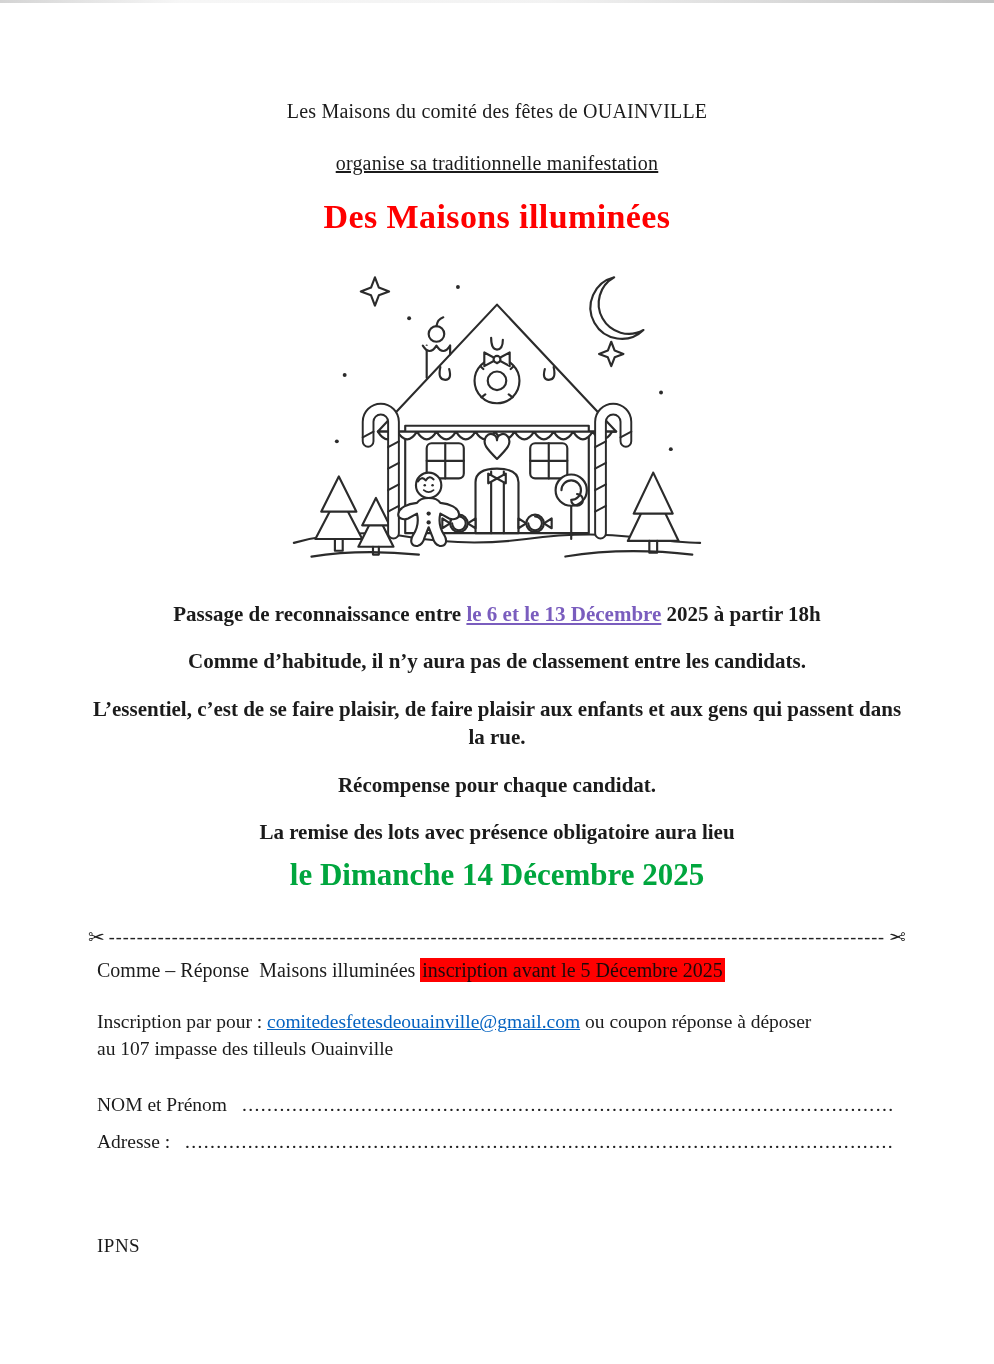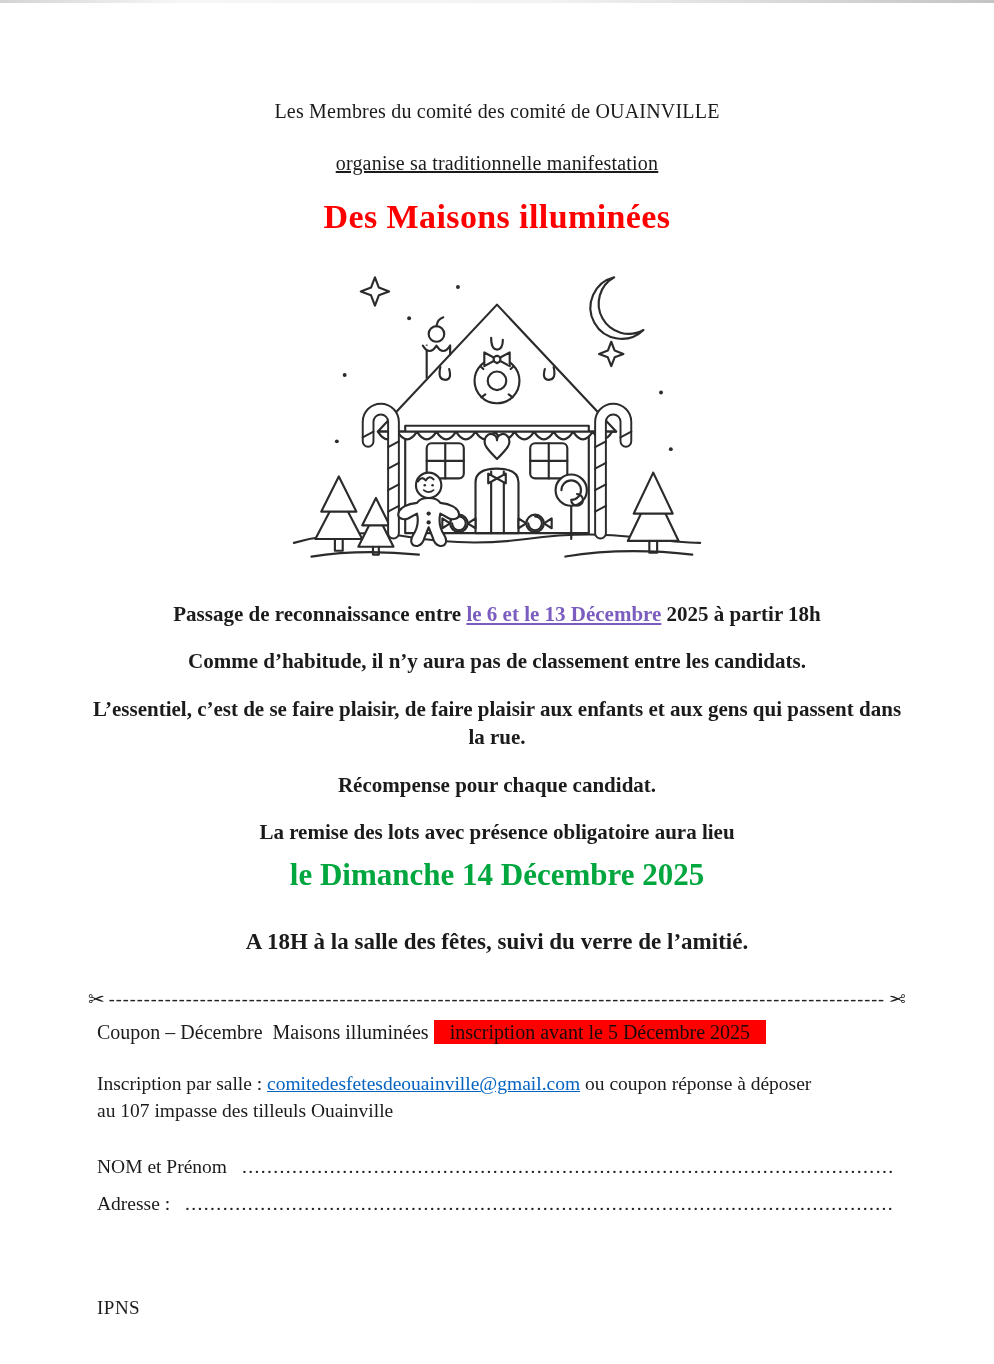--- a/index.html
+++ b/index.html
@@ -28,39 +28,39 @@
   .date-line { text-align:center; margin-top:12px; font-size:31px; font-weight:700;
     color:var(--date-green,#00a63e); }
 
   .cutline { display:flex; align-items:center; margin:32px 84px 0; }
   .scissors { font-family:"DejaVu Sans",sans-serif; font-size:20px; padding:0 4px; color:#222; }
   .scissors.flip { transform:scaleX(-1); }
   .dashes { flex:1; overflow:hidden; white-space:nowrap; font-size:18px; letter-spacing:1px; color:#222; }
 
   .coupon-head { margin:10px 60px 0 97px; font-size:20px; }
   .coupon-head span { white-space:pre-wrap; }
-  .hl { background:var(--highlight-bg,#ff0000); color:var(--highlight-text,#1c0a0a); padding:1px 16px; }
+  .hl { background:var(--highlight-bg,#ff0000); color:var(--highlight-text,#1c0a0a); padding:1px 2px; }
 
   .mail { margin:27px 60px 0 97px; font-size:19.5px; line-height:1.35; }
   .email { color:var(--link-blue,#0563c1); text-decoration:underline; cursor:pointer; }
 
   .fill-row { display:flex; align-items:baseline; margin:32px 100px 0 97px; font-size:19.5px; }
   .fill-row.second { margin-top:15px; }
   .fill-label { white-space:pre; }
   .dots { flex:1; overflow:hidden; white-space:nowrap; margin-left:10px; letter-spacing:1.4px; color:#222; }
 
   .ipns { margin:82px 0 12px 97px; font-size:19px; letter-spacing:.5px; }
 </style>
 </head>
 <body>
 
 <div class="page">
   <div class="scan-top"></div>
 
-  <p class="intro">Les Membres du comité des comité de OUAINVILLE</p>
+  <p class="intro">Les Maisons du comité des fêtes de OUAINVILLE</p>
   <p class="intro intro-2">organise sa traditionnelle manifestation</p>
   <h1 class="title">Des Maisons illuminées</h1>
 
   <div class="figure">
     <svg viewBox="0 0 440 340" width="440" height="332">
       <g fill="none" stroke="#2b2b2b" stroke-width="2.2" stroke-linecap="round" stroke-linejoin="round">
 
         <path d="M340,30 a32,32 0 1 0 30,54 a26,26 0 1 1 -30,-54 Z" fill="#fff"></path>
         <path d="M337,96 l3.5,9 9,3.5 -9,3.5 -3.5,9 -3.5,-9 -9,-3.5 9,-3.5 Z" fill="#fff"></path>
         <path d="M95,30 l4,10.5 10.5,4 -10.5,4 -4,10.5 -4,-10.5 -10.5,-4 10.5,-4 Z" fill="#fff"></path>
@@ -151,31 +151,30 @@
     </svg>
   </div>
 
   <p class="para"><span>Passage de reconnaissance entre </span><span class="purple-link">le 6 et le 13 Décembre</span><span> 2025 à partir 18h</span></p>
 
   <p class="para">Comme d’habitude, il n’y aura pas de classement entre les candidats.</p>
   <p class="para wrap">L’essentiel, c’est de se faire plaisir, de faire plaisir aux enfants et aux gens qui passent dans la rue.</p>
   <p class="para">Récompense pour chaque candidat.</p>
   <p class="para">La remise des lots avec présence obligatoire aura lieu</p>
   <p class="date-line">le Dimanche 14 Décembre 2025</p>
-  <p class="para big">A 18H à la salle des fêtes, suivi du verre de l’amitié.</p>
 
   <div class="cutline">
     <span class="scissors">✂</span>
     <span class="dashes">------------------------------------------------------------------------------------------------------------------------------------------------------</span>
     <span class="scissors flip">✂</span>
   </div>
 
-  <p class="coupon-head"><span>Coupon – Décembre  Maisons illuminées </span><span class="hl">inscription avant le 5 Décembre 2025</span></p>
+  <p class="coupon-head"><span>Comme – Réponse  Maisons illuminées </span><span class="hl">inscription avant le 5 Décembre 2025</span></p>
 
-  <p class="mail"><span>Inscription par salle : </span><a class="email">comitedesfetesdeouainville@gmail.com</a><span> ou coupon réponse à déposer</span><br><span>au 107 impasse des tilleuls Ouainville</span></p>
+  <p class="mail"><span>Inscription par pour : </span><a class="email">comitedesfetesdeouainville@gmail.com</a><span> ou coupon réponse à déposer</span><br><span>au 107 impasse des tilleuls Ouainville</span></p>
 
   <div class="fill-row">
     <span class="fill-label">NOM et Prénom </span>
     <span class="dots">........................................................................................................................................................................................................................................</span>
   </div>
   <div class="fill-row second">
     <span class="fill-label">Adresse : </span>
     <span class="dots">........................................................................................................................................................................................................................................</span>
   </div>
 

